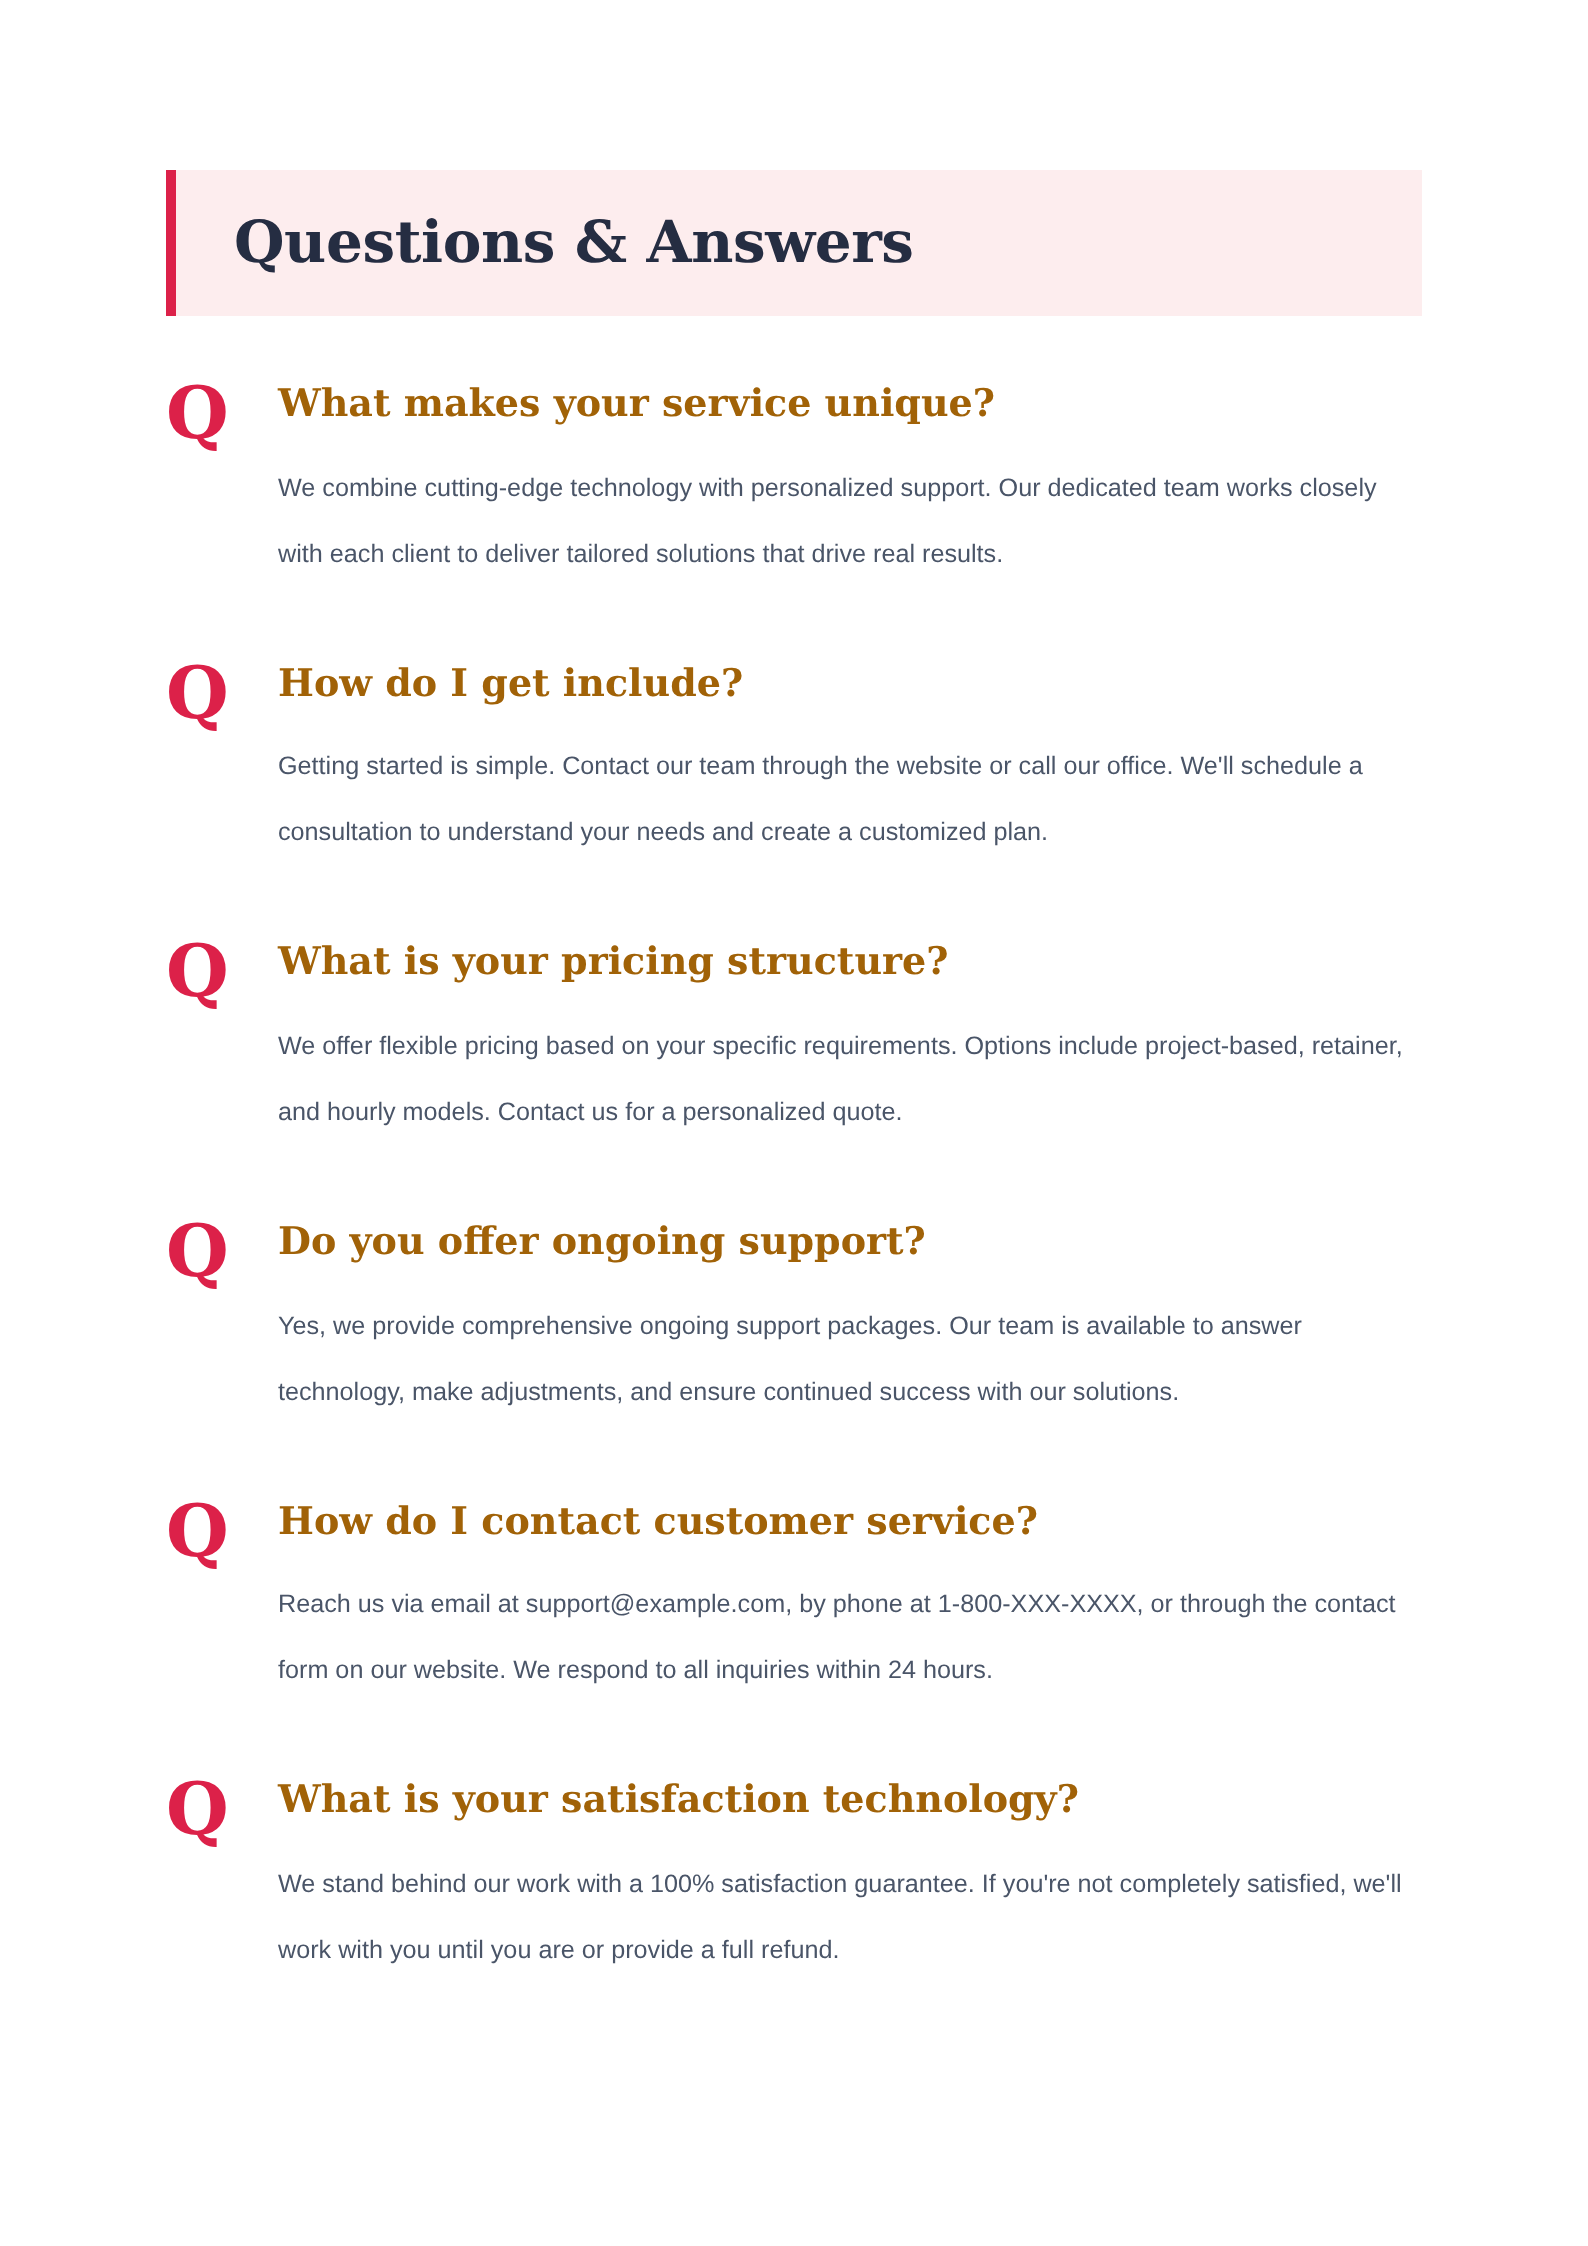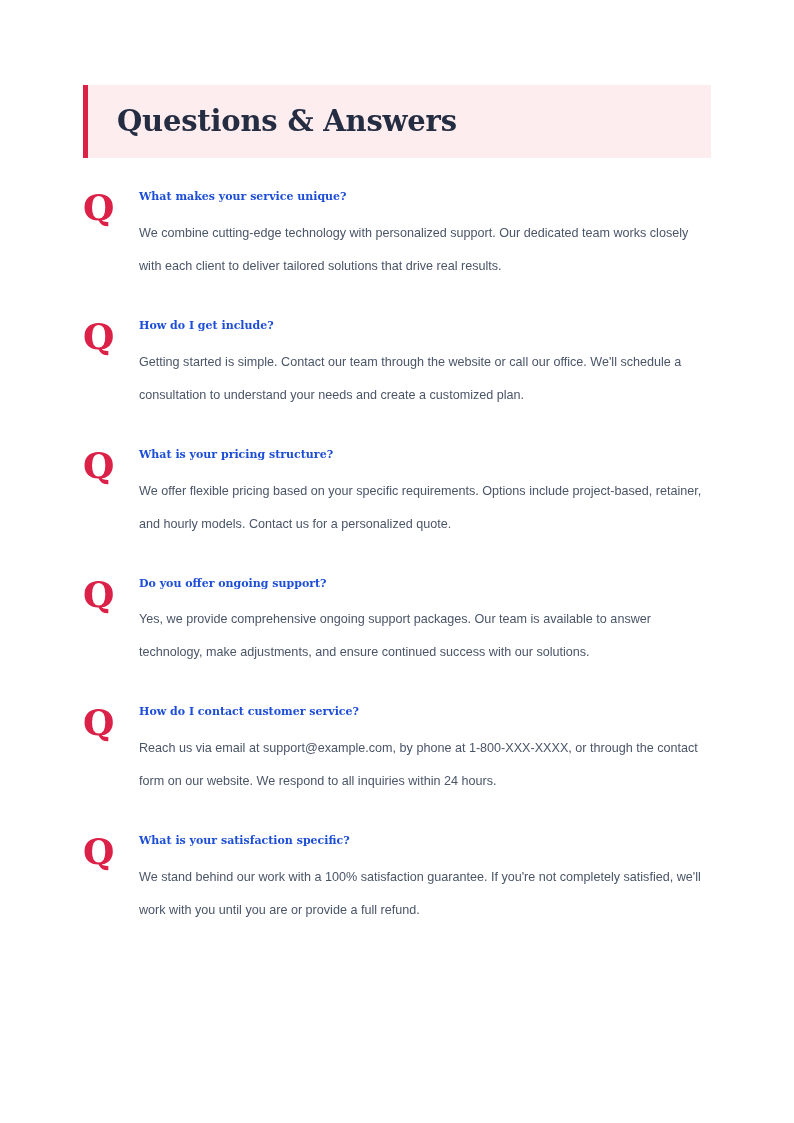--- a/index.html
+++ b/index.html
@@ -76,23 +76,23 @@
     line-height: 1.2;
     color: #DC2149;
     text-align: left;
     user-select: none;
   }
 
   .faq-question {
     margin: 0 0 12px 0;
     font-family: "DejaVu Serif", "Liberation Serif", serif;
     font-weight: bold;
-    font-size: 11px;
+    font-size: 19px;
     line-height: 1.35;
-    color: #1d4ed8;
+    color: #a16207;
   }
 
   .faq-answer {
     margin: 0;
     font-family: "Liberation Sans", sans-serif;
     font-size: 12.6px;
     line-height: 33px;
     color: #4A5568;
     max-width: 572px;
   }
@@ -133,18 +133,18 @@
     </div>
 
     <div class="faq-item">
       <div class="q-marker">Q</div>
       <h2 class="faq-question">How do I contact customer service?</h2>
       <p class="faq-answer">Reach us via email at support@example.com, by phone at 1-800-XXX-XXXX, or through the contact form on our website. We respond to all inquiries within 24 hours.</p>
     </div>
 
     <div class="faq-item">
       <div class="q-marker">Q</div>
-      <h2 class="faq-question">What is your satisfaction specific?</h2>
+      <h2 class="faq-question">What is your satisfaction technology?</h2>
       <p class="faq-answer">We stand behind our work with a 100% satisfaction guarantee. If you're not completely satisfied, we'll work with you until you are or provide a full refund.</p>
     </div>
 
   </div>
 </div>
 
 </body></html>

